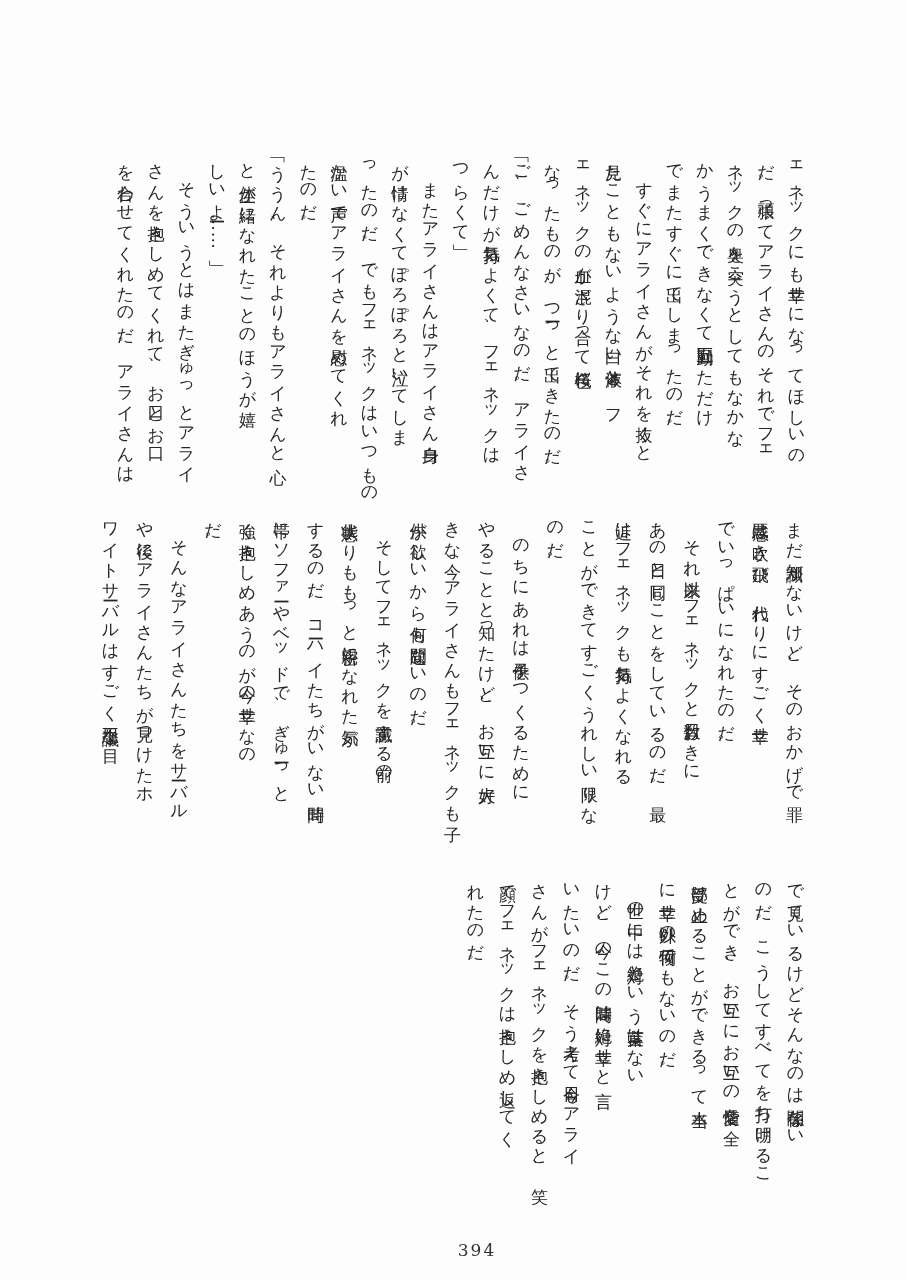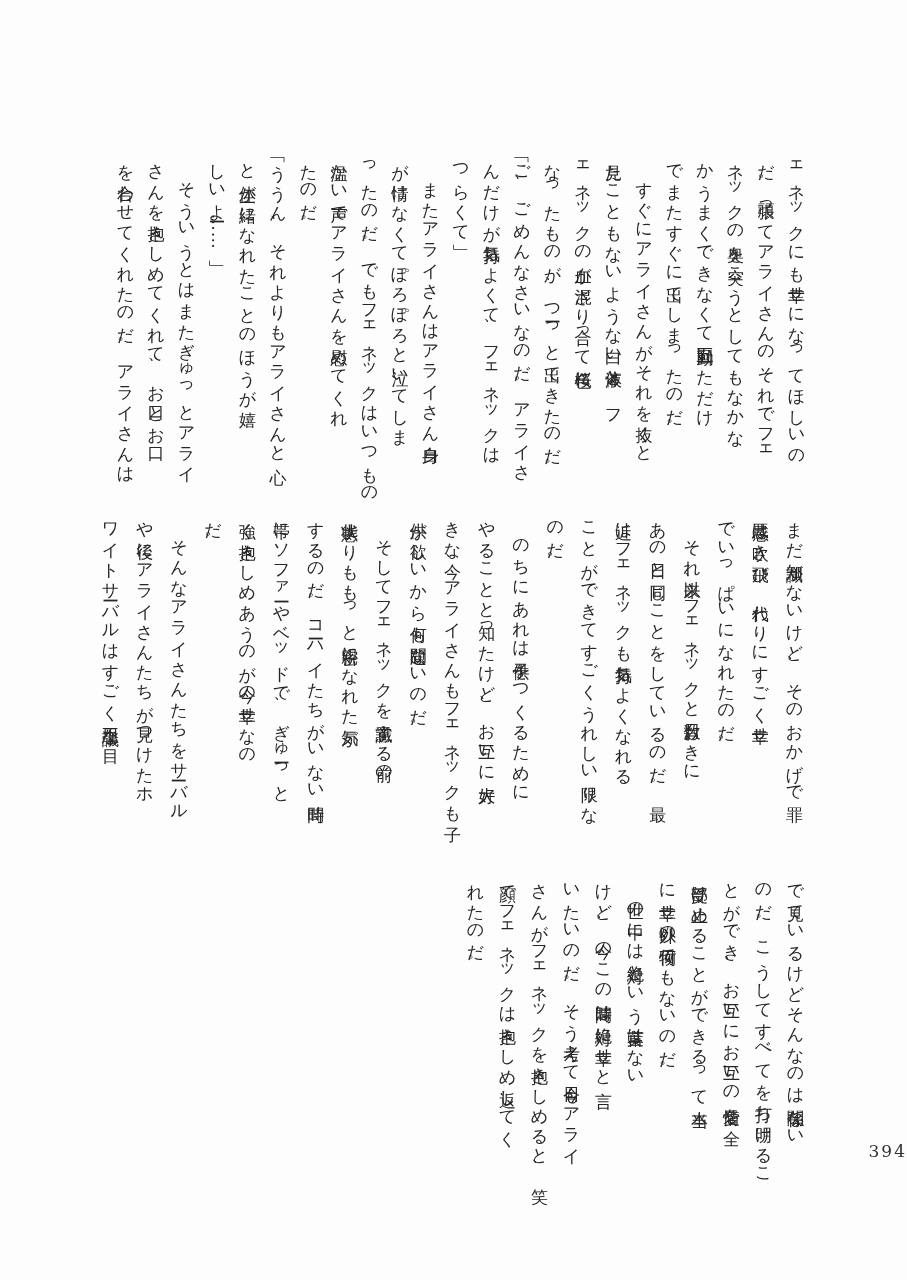--- a/index.html
+++ b/index.html
@@ -32,24 +32,24 @@
     display: block;
   }
   #block-top  { top: 152px; }
   #block-top .col  { line-height: 30.5px; }
   #block-mid  { top: 510px; }
   #block-mid .col  { line-height: 34.2px; }
   #block-bot  { top: 872px; }
   #block-bot .col  { line-height: 32px; }
   .page-number {
     position: absolute;
-    top: 1141px;
+    top: 1240px;
     left: 47px;
     width: 860px;
-    text-align: right;
+    text-align: center;
     font-size: 17px;
     letter-spacing: 2px;
     color: #333333;
   }
 </style>
 </head>
 <body>
 
 <div class="page">
 

